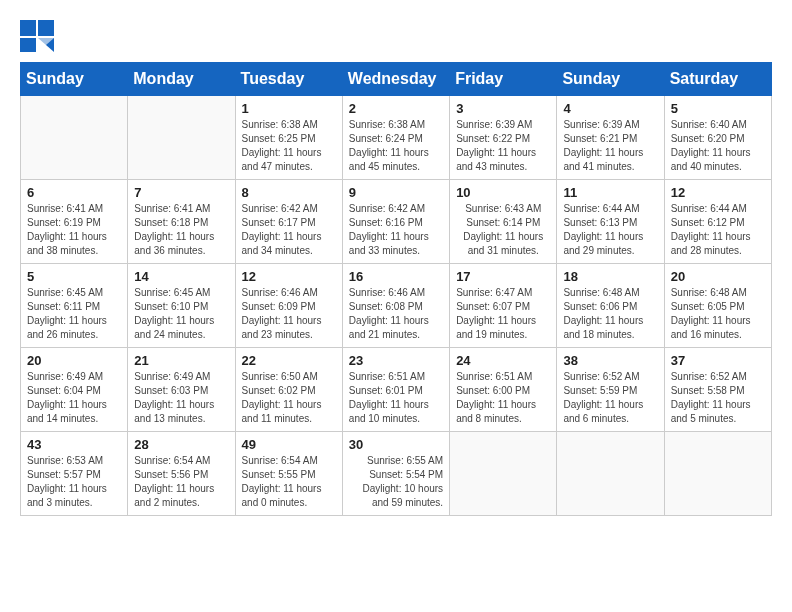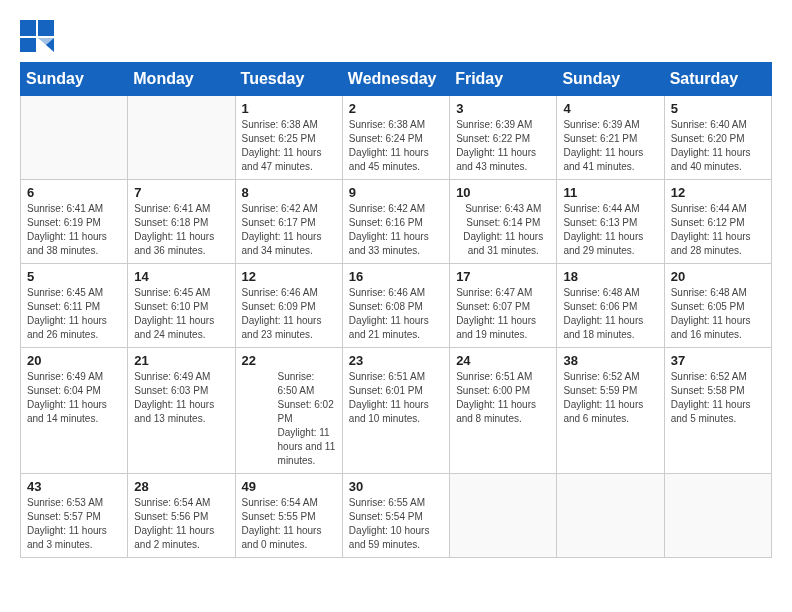--- a/index.html
+++ b/index.html
@@ -249,21 +249,21 @@
 Daylight: 11 hours and 14 minutes.</div>
         </td>
         <td>
           <span class="day-num">21</span>
           <div class="day-info" style="white-space: pre-wrap;">Sunrise: 6:49 AM
 Sunset: 6:03 PM
 Daylight: 11 hours and 13 minutes.</div>
         </td>
         <td>
           <span class="day-num">22</span>
-          <div class="day-info" style="white-space: pre-wrap; margin-left: 36px;">Sunrise: 6:50 AM
+          <div class="day-info" style="white-space: pre-wrap;">Sunrise: 6:50 AM
 Sunset: 6:02 PM
 Daylight: 11 hours and 11 minutes.</div>
         </td>
         <td>
           <span class="day-num">23</span>
           <div class="day-info" style="white-space: pre-wrap;">Sunrise: 6:51 AM
 Sunset: 6:01 PM
 Daylight: 11 hours and 10 minutes.</div>
         </td>
         <td>
@@ -299,21 +299,21 @@
 Daylight: 11 hours and 2 minutes.</div>
         </td>
         <td>
           <span class="day-num">49</span>
           <div class="day-info" style="white-space: pre-wrap;">Sunrise: 6:54 AM
 Sunset: 5:55 PM
 Daylight: 11 hours and 0 minutes.</div>
         </td>
         <td>
           <span class="day-num">30</span>
-          <div class="day-info" style="white-space: pre-wrap;">Sunrise: 6:55 AM
+          <div class="day-info" style="white-space: pre-wrap; text-align: right;">Sunrise: 6:55 AM
 Sunset: 5:54 PM
 Daylight: 10 hours and 59 minutes.</div>
         </td>
         <td class="empty-cell"></td>
         <td class="empty-cell"></td>
         <td class="empty-cell"></td>
       </tr>
     </tbody>
 </table>
 

